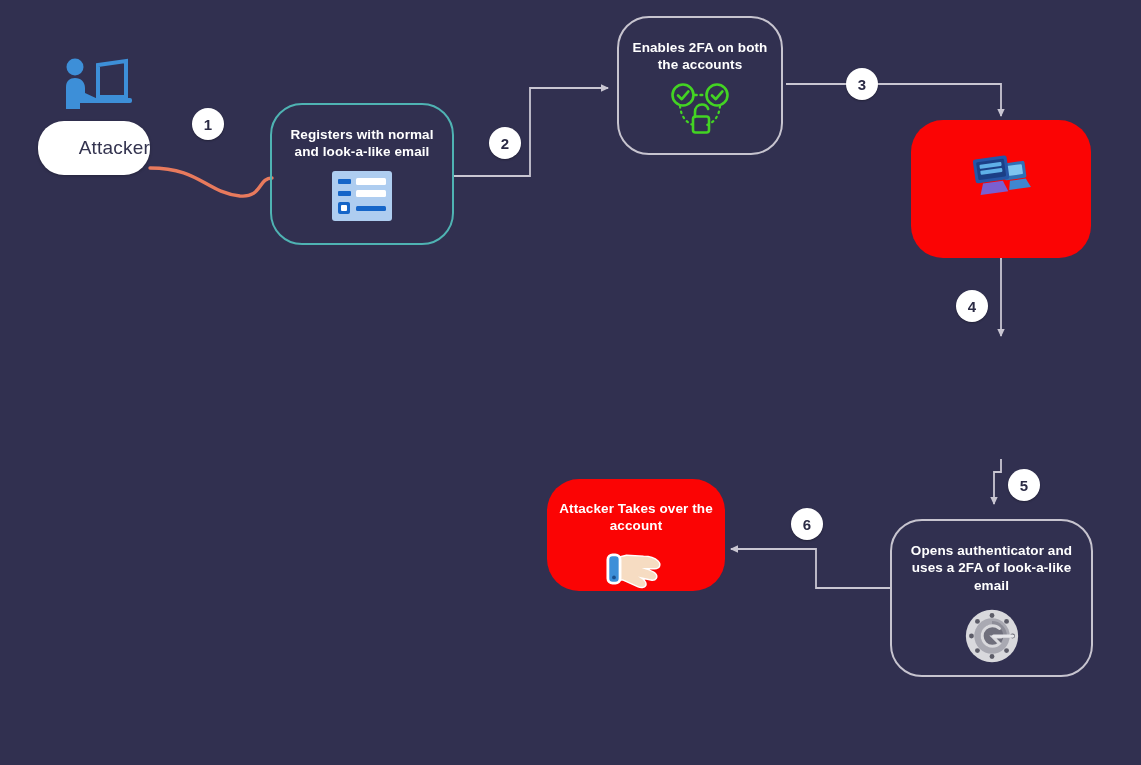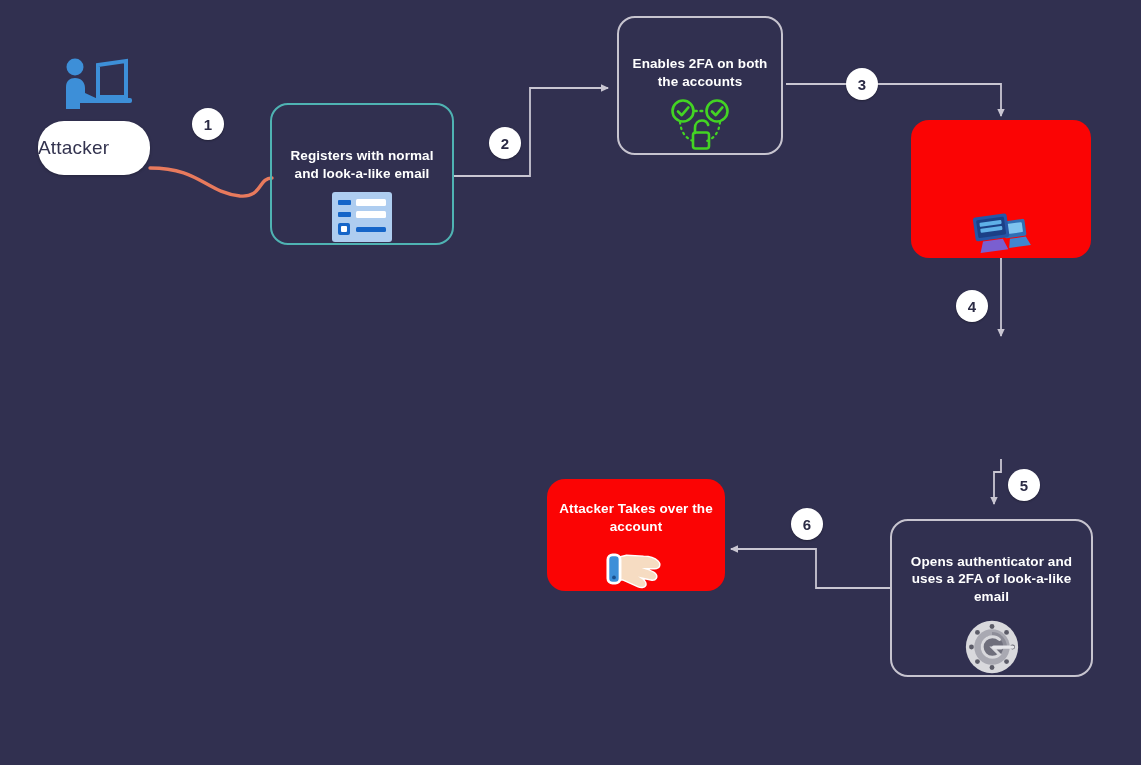--- a/index.html
+++ b/index.html
@@ -28,46 +28,45 @@
     pointer-events: none;
   }
 
   
   .actor {
     position: absolute;
     background: #ffffff;
     border-radius: 26px;
     display: flex;
     align-items: center;
-    justify-content: flex-start;
+    justify-content: flex-end;
     box-shadow: 0 1px 3px rgba(0,0,0,0.25);
   }
   .actor-label {
     color: #33334f;
     font-size: 19px;
     letter-spacing: .2px;
   }
   .actor-icon {
     position: absolute;
     left: 58px;
     top: 57px;
     width: 74px;
     height: 56px;
   }
 
   
   .node {
     position: absolute;
-    border-radius: 18px;
+    border-radius: 32px;
     box-sizing: border-box;
     display: flex;
     flex-direction: column;
     align-items: center;
     padding-top: 21px;
-    justify-content: flex-end;
   }
   .node.outline {
     border: 2px solid #c7c4cf;
     background: transparent;
   }
   .node.teal {
     border: 2px solid #4fb3b3;
     background: transparent;
   }
   .node.danger {

